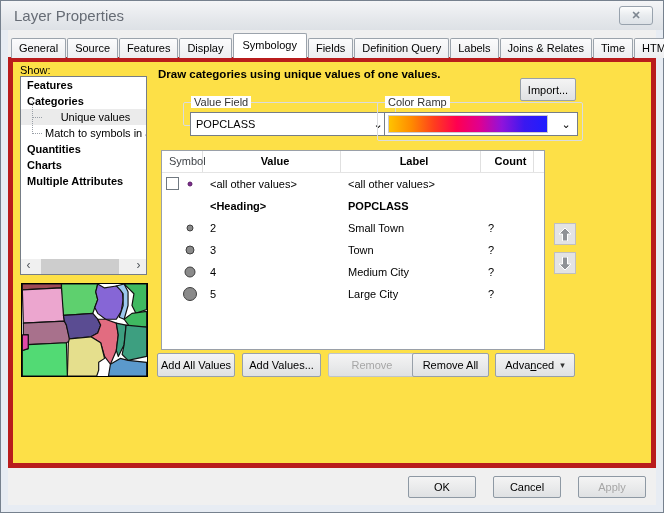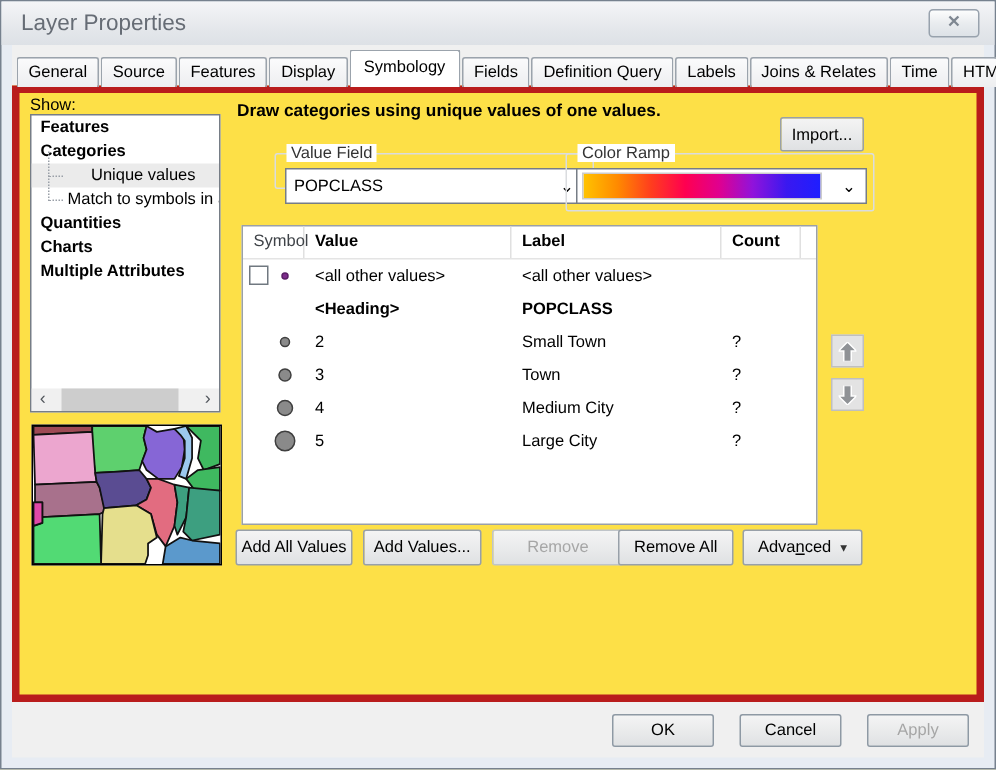--- a/index.html
+++ b/index.html
@@ -60,21 +60,21 @@
            display:flex; align-items:center; }
   .combo-text { flex:1; padding-left:5px; }
   .combo-chevron { width:22px; display:flex; align-items:center; justify-content:center; }
   .gb-value-field .combo { width:200px; }
   .gb-color-ramp .combo { width:194px; }
   .ramp-swatch { flex:0 0 160px; height:18px; margin-left:3px; border:1px solid #CCC; }
 
   .valtable { position:absolute; left:148px; top:88px; width:384px; height:200px;
               border:1px solid #9AA0A8; background:#fff; }
   .vt-header { display:flex; height:22px; border-bottom:1px solid #E4E4E4; }
-  .vt-header .hc { line-height:21px; padding-left:7px; border-right:1px solid #E0E0E0; }
+  .vt-header .hc { line-height:21px; padding-left:7px; border-right:1px solid #E0E0E0;text-align:center; }
   .hc-symbol { width:41px; color:#3F4348; }
   .hc-value { width:138px; font-weight:bold; }
   .hc-label { width:140px; font-weight:bold; }
   .hc-count { width:53px; font-weight:bold; }
   .vt-row { display:flex; height:22px; align-items:center; }
   .vt-cell { padding-left:7px; white-space:nowrap; overflow:hidden; }
   .c-symbol { width:41px; height:22px; position:relative; padding:0; }
   .c-value { width:138px; }
   .c-label { width:140px; }
   .c-count { width:53px; }

